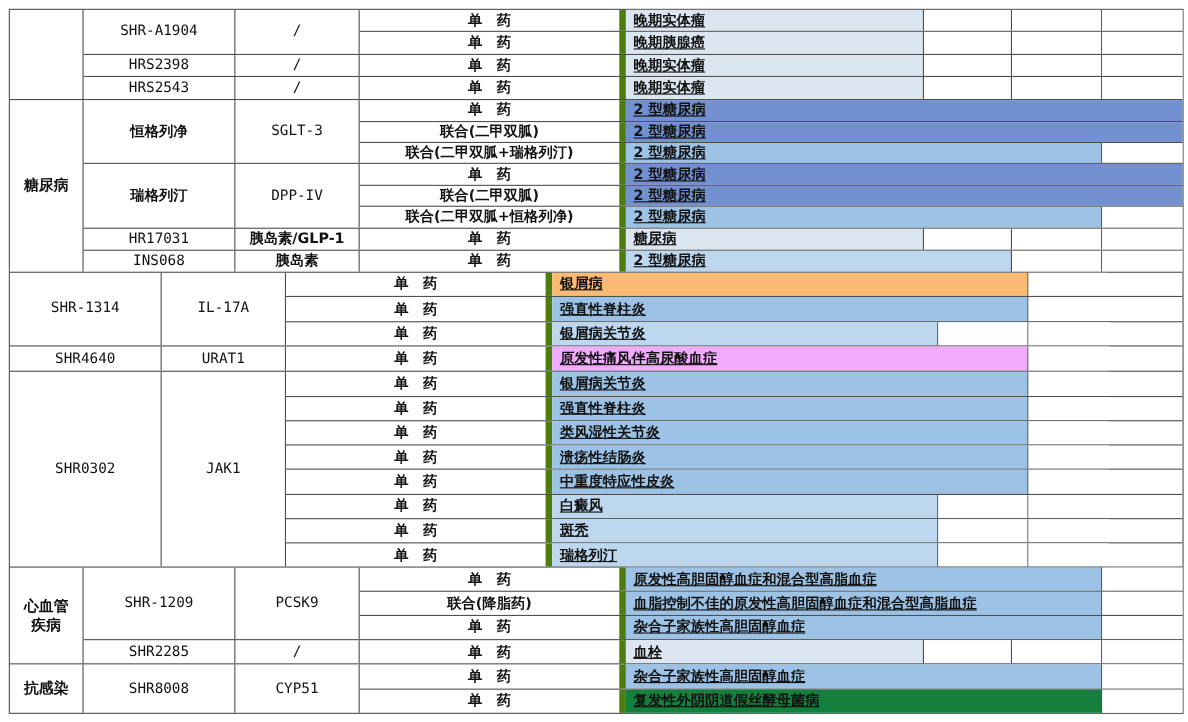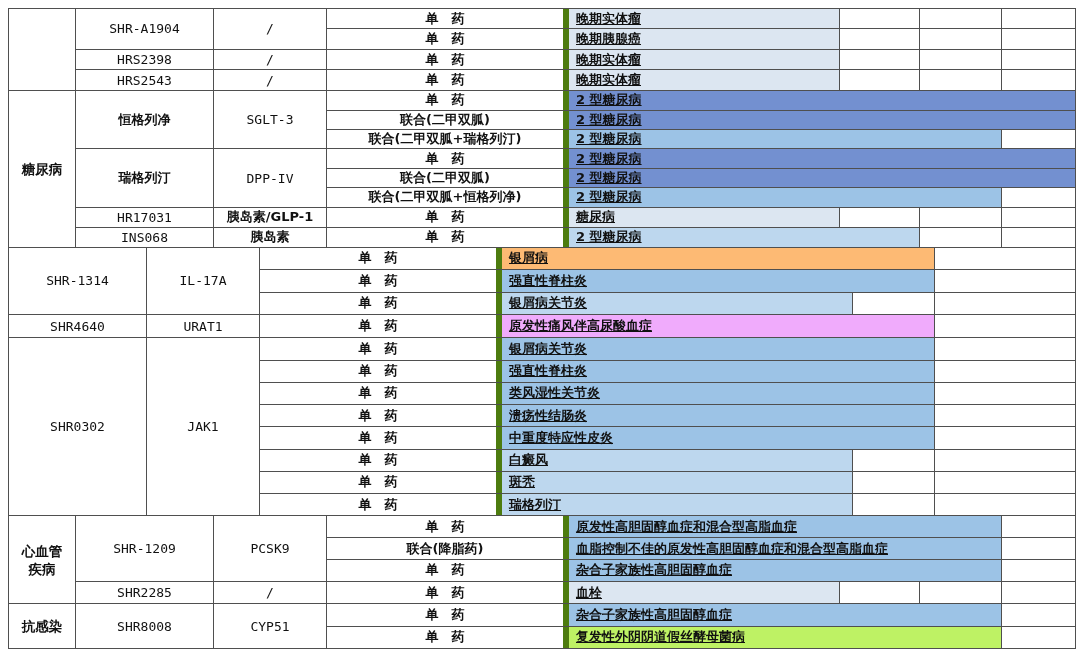--- a/index.html
+++ b/index.html
@@ -406,21 +406,21 @@
     <div class="bar-area">
       <div class="bar capped" style="width: 433px; background: rgb(156, 195, 230);">
         <span class="indication">杂合子家族性高胆固醇血症</span>
       </div>
     <div class="pcell" style="width: 73px;"></div>
                 </div>
   </div>
               <div class="row">
     <div class="therapy-cell">单　药</div>
     <div class="bar-area">
-      <div class="bar capped" style="width: 433px; background: #bef264;">
+      <div class="bar capped" style="width: 433px; background: #15803d;">
         <span class="indication">复发性外阴阴道假丝酵母菌病</span>
       </div>
     <div class="pcell" style="width: 73px;"></div>
                 </div>
   </div>
             </div>
   </div>
         </div>
   </div>
     </div>

